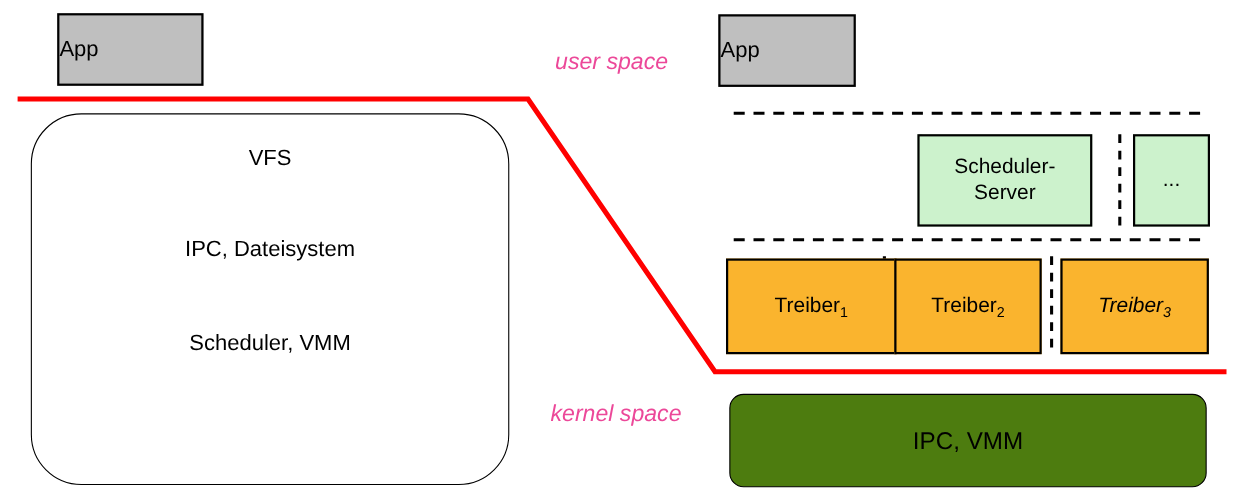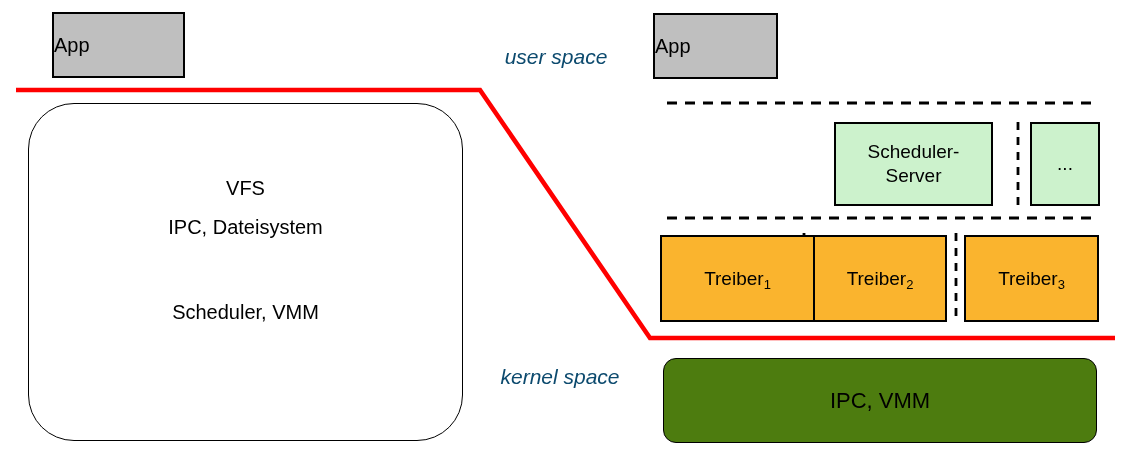--- a/index.html
+++ b/index.html
@@ -33,21 +33,21 @@
     box-sizing: border-box;
     background: #ffffff;
   }
   .layer-row {
     left: 28px; width: 435px;
     display: flex; align-items: center; justify-content: center;
     font-size: 20px;
     text-align: center;
   }
   .space-label {
-    color: #0c4a6e;
+    color: #ec4899;
     font-style: italic;
     font-size: 21px;
     text-align: center;
     width: 170px;
   }
   .server-box {
     top: 122px; height: 84px;
     background: #ccf2cc;
     border: 2px solid #000000;
     box-sizing: border-box;
@@ -103,21 +103,21 @@
 
     <polyline points="16,90 480,90 650,338 1115,338" fill="none" stroke="#ff0000" stroke-width="4.6" stroke-linejoin="miter"></polyline>
   </svg>
 
   <div class="abs app-box" style="left:52px; top:12px; width:133px; height:66px;">
     <span>App</span>
   </div>
 
   <div class="abs mono-box"></div>
 
-  <div class="abs layer-row" style="top:103px; height:82px;margin-top:44px;">
+  <div class="abs layer-row" style="top:103px; height:82px;">
     <span>VFS</span>
   </div>
   <div class="abs layer-row" style="top:185px; height:85px;">
     <span>IPC, Dateisystem</span>
   </div>
   <div class="abs layer-row" style="top:270px; height:85px;">
     <span>Scheduler, VMM</span>
   </div>
 
   <div class="abs space-label" style="left:471px; top:45px;">user space</div>
@@ -134,21 +134,21 @@
   <div class="abs server-box" style="left:1030px; width:70px;">
     <span>...</span>
   </div>
 
   <div class="abs driver-box" style="left:660px; width:155px;">
     <span><span>Treiber</span><sub>1</sub></span>
   </div>
   <div class="abs driver-box" style="left:813px; width:134px;">
     <span><span>Treiber</span><sub>2</sub></span>
   </div>
-  <div class="abs driver-box" style="left:964px; width:135px;">
+  <div class="abs driver-box" style="left:964px; width:135px;font-style:italic;">
     <span><span>Treiber</span><sub>3</sub></span>
   </div>
 
   <div class="abs kernel-box">
     <span>IPC, VMM</span>
   </div>
 
 </div>
 
 </body></html>

